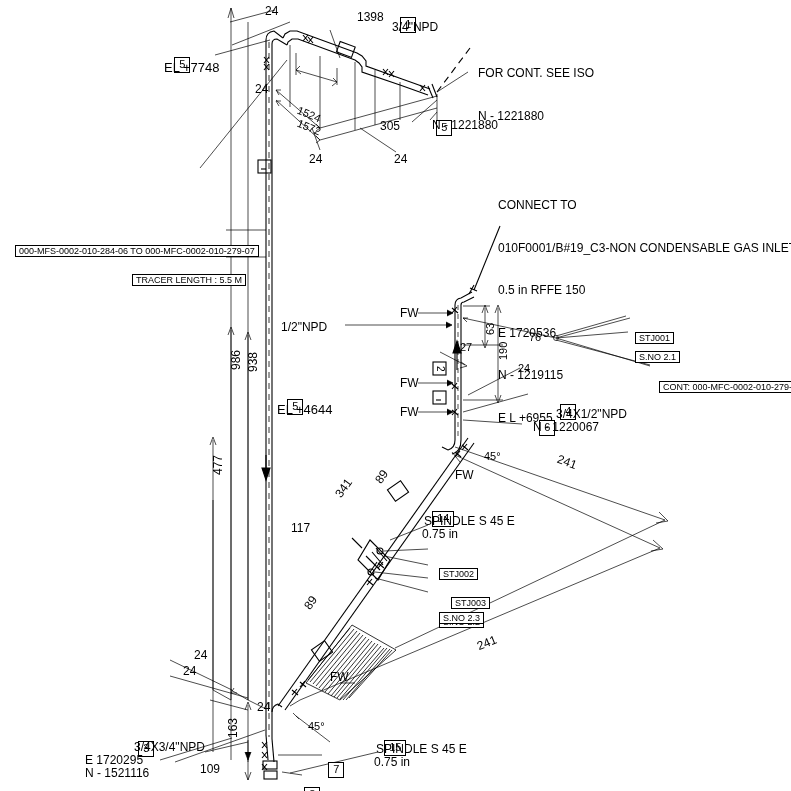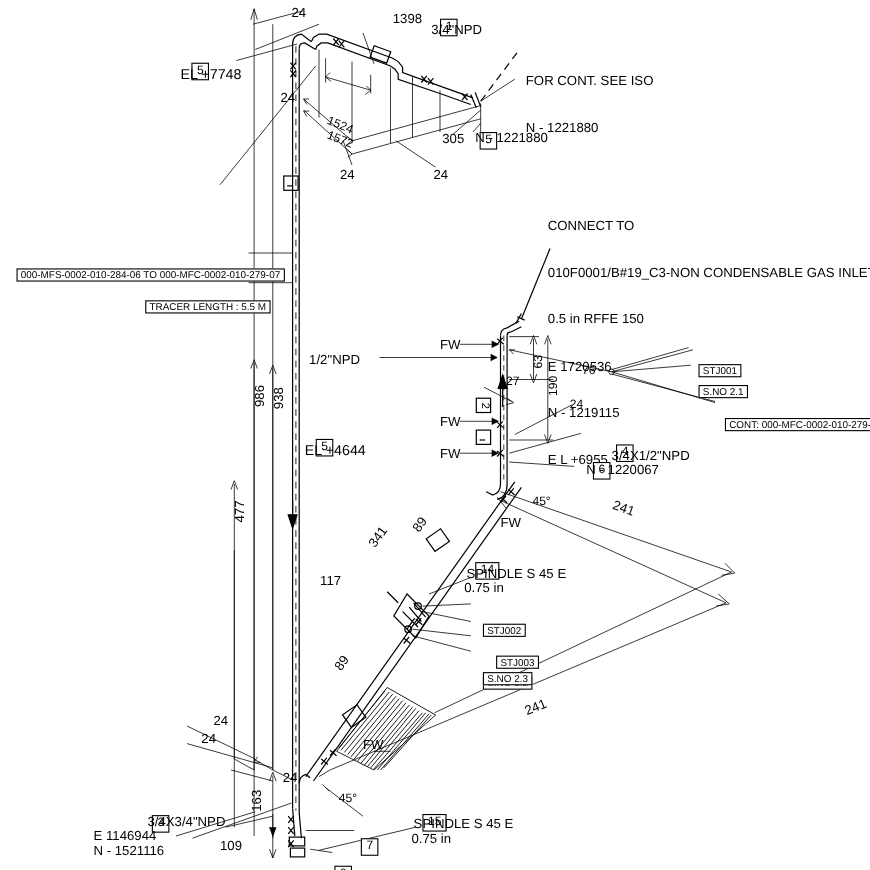--- a/index.html
+++ b/index.html
@@ -290,21 +290,21 @@
 <div class="lbl t12" style="left:265px;top:4px;">24</div>
 <div class="lbl t12" style="left:255px;top:82px;">24</div>
 <div class="lbl t12" style="left:309px;top:152px;">24</div>
 <div class="lbl t12" style="left:394px;top:152px;">24</div>
 
 <div class="lbl t12" style="left:329px;top:10px;margin-left:28px;">1398</div>
 
 <div class="lbl t11 rot" style="left:300px;top:104px;transform:rotate(22deg);">1524</div>
 <div class="lbl t11 rot" style="left:300px;top:117px;transform:rotate(22deg);">1572</div>
 
-<div class="lbl t12" style="left:402px;top:119px;">305</div>
+<div class="lbl t12" style="left:380px;top:119px;">305</div>
 
 <div class="lbl t11" style="left:394px;top:4px;">
   <span class="boxed">1</span>
 </div>
 <div class="lbl t12" style="left:392px;top:20px;">3/4"NPD</div>
 
 <div class="lbl t12" style="left:478px;top:38px;">
   <span class="blk">FOR CONT. SEE ISO</span>
   <span class="blk">N - 1221880</span>
 </div>
@@ -411,21 +411,21 @@
 <div class="lbl t12" style="left:257px;top:700px;">24</div>
 
 <div class="lbl t12 rot" style="left:226px;top:738px;transform:rotate(-90deg);">163</div>
 
 <div class="lbl t12" style="left:200px;top:762px;">109</div>
 
 <div class="lbl t11" style="left:132px;top:728px;">
   <span class="boxed">3</span>
 </div>
 <div class="lbl t12" style="left:134px;top:740px;">3/4X3/4"NPD</div>
-<div class="lbl t12" style="left:85px;top:753px;">E 1146944</div>
+<div class="lbl t12" style="left:85px;top:753px;">E 1720295</div>
 <div class="lbl t12" style="left:85px;top:766px;">N - 1521116</div>
 
 <div class="lbl t11" style="left:322px;top:749px;">
   <span class="boxed">7</span>
 </div>
 <div class="lbl t11" style="left:298px;top:774px;">
   <span class="boxed">8</span>
 </div>
 
 <div class="lbl t11" style="left:378px;top:727px;">

